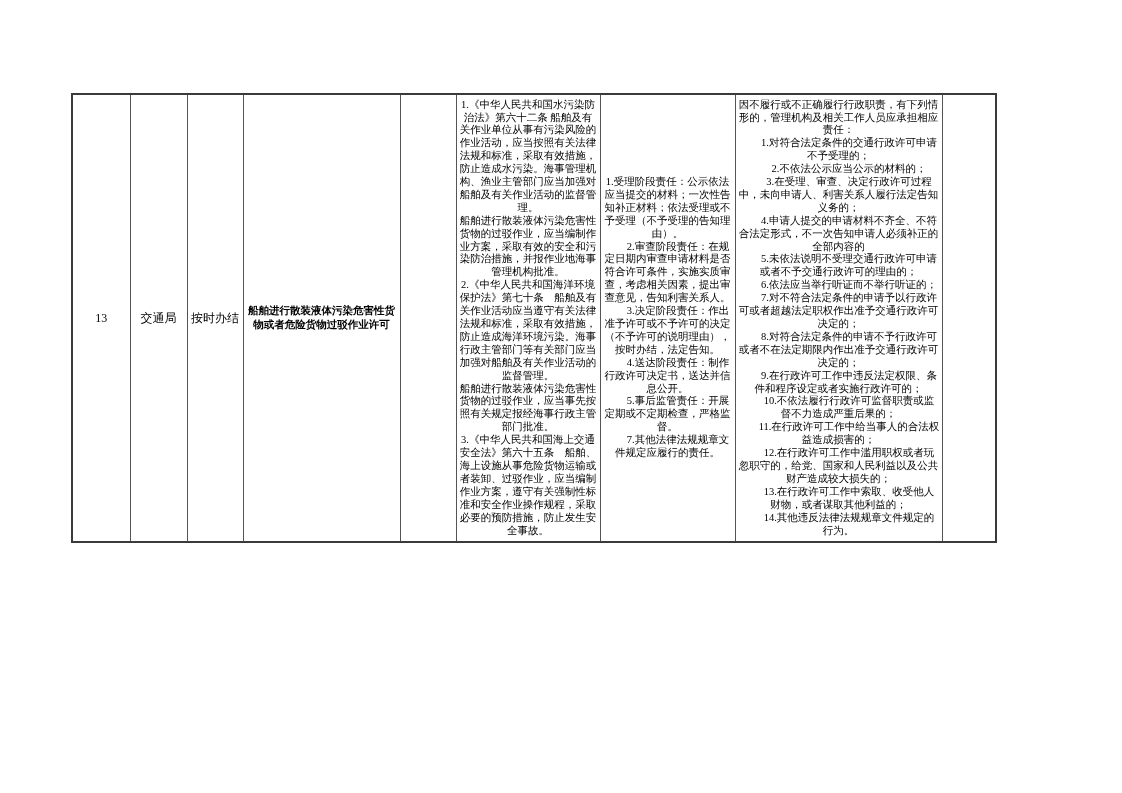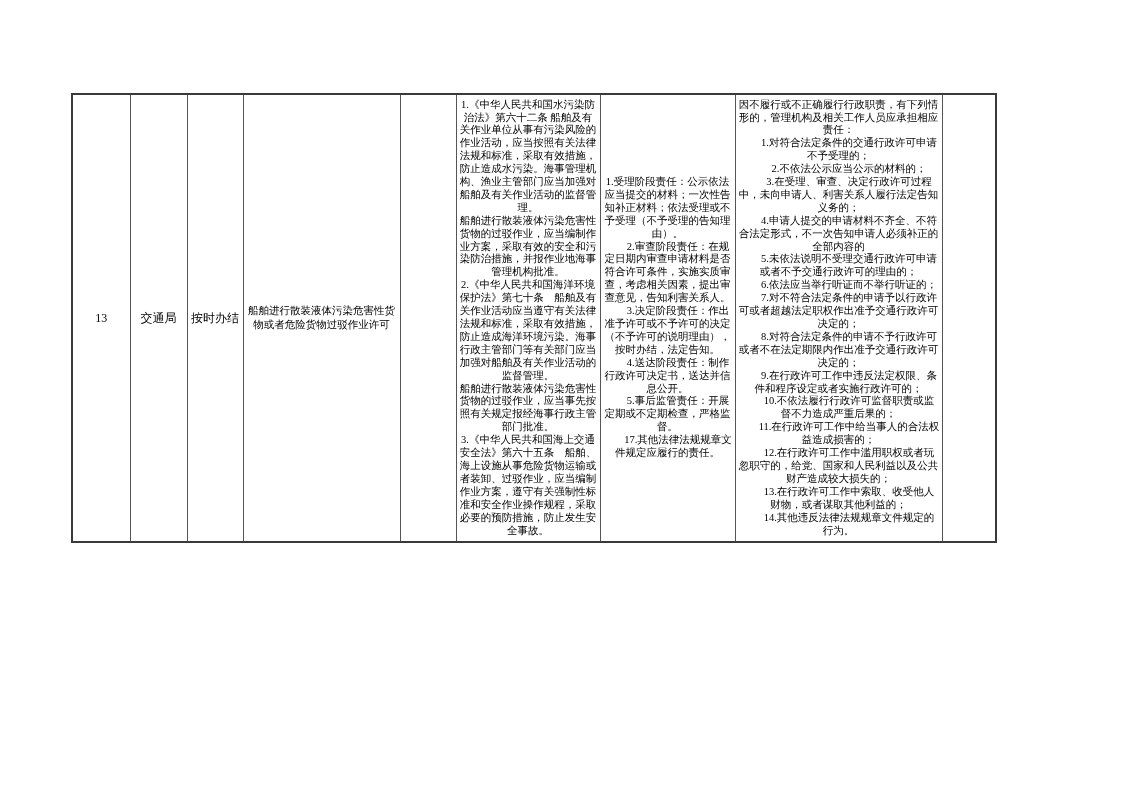--- a/index.html
+++ b/index.html
@@ -34,20 +34,21 @@
     color: #000000;
     overflow: hidden;
   }
   td.cell-basic {
     font-size: 12px;
     line-height: 15px;
   }
   td.cell-name {
     font-size: 10.5px;
     line-height: 14px;
+    font-weight: bold;
   }
   td.cell-longtext {
     font-size: 10.5px;
     line-height: 12.9px;
     white-space: pre-line;
     text-align: center;
   }
 </style>
 </head>
 <body>
@@ -75,21 +76,21 @@
         <td class="cell-longtext">1.《中华人民共和国水污染防治法》第六十二条 船舶及有关作业单位从事有污染风险的作业活动，应当按照有关法律法规和标准，采取有效措施，防止造成水污染。海事管理机构、渔业主管部门应当加强对船舶及有关作业活动的监督管理。
 船舶进行散装液体污染危害性货物的过驳作业，应当编制作业方案，采取有效的安全和污染防治措施，并报作业地海事管理机构批准。
 2.《中华人民共和国海洋环境保护法》第七十条　船舶及有关作业活动应当遵守有关法律法规和标准，采取有效措施，防止造成海洋环境污染。海事行政主管部门等有关部门应当加强对船舶及有关作业活动的监督管理。
 船舶进行散装液体污染危害性货物的过驳作业，应当事先按照有关规定报经海事行政主管部门批准。
 3.《中华人民共和国海上交通安全法》第六十五条　船舶、海上设施从事危险货物运输或者装卸、过驳作业，应当编制作业方案，遵守有关强制性标准和安全作业操作规程，采取必要的预防措施，防止发生安全事故。</td>
         <td class="cell-longtext">1.受理阶段责任：公示依法应当提交的材料；一次性告知补正材料；依法受理或不予受理（不予受理的告知理由）。
 　　2.审查阶段责任：在规定日期内审查申请材料是否符合许可条件，实施实质审查，考虑相关因素，提出审查意见，告知利害关系人。
 　　3.决定阶段责任：作出准予许可或不予许可的决定（不予许可的说明理由），按时办结，法定告知。
 　　4.送达阶段责任：制作行政许可决定书，送达并信息公开。
 　　5.事后监管责任：开展定期或不定期检查，严格监督。
-　　17.其他法律法规规章文件规定应履行的责任。</td>
+　　7.其他法律法规规章文件规定应履行的责任。</td>
         <td class="cell-longtext">因不履行或不正确履行行政职责，有下列情形的，管理机构及相关工作人员应承担相应责任：
 　　1.对符合法定条件的交通行政许可申请不予受理的；
 　　2.不依法公示应当公示的材料的；
 　　3.在受理、审查、决定行政许可过程中，未向申请人、利害关系人履行法定告知义务的；
 　　4.申请人提交的申请材料不齐全、不符合法定形式，不一次告知申请人必须补正的全部内容的
 　　5.未依法说明不受理交通行政许可申请或者不予交通行政许可的理由的；
 　　6.依法应当举行听证而不举行听证的；
 　　7.对不符合法定条件的申请予以行政许可或者超越法定职权作出准予交通行政许可决定的；
 　　8.对符合法定条件的申请不予行政许可或者不在法定期限内作出准予交通行政许可决定的；
 　　9.在行政许可工作中违反法定权限、条件和程序设定或者实施行政许可的；

